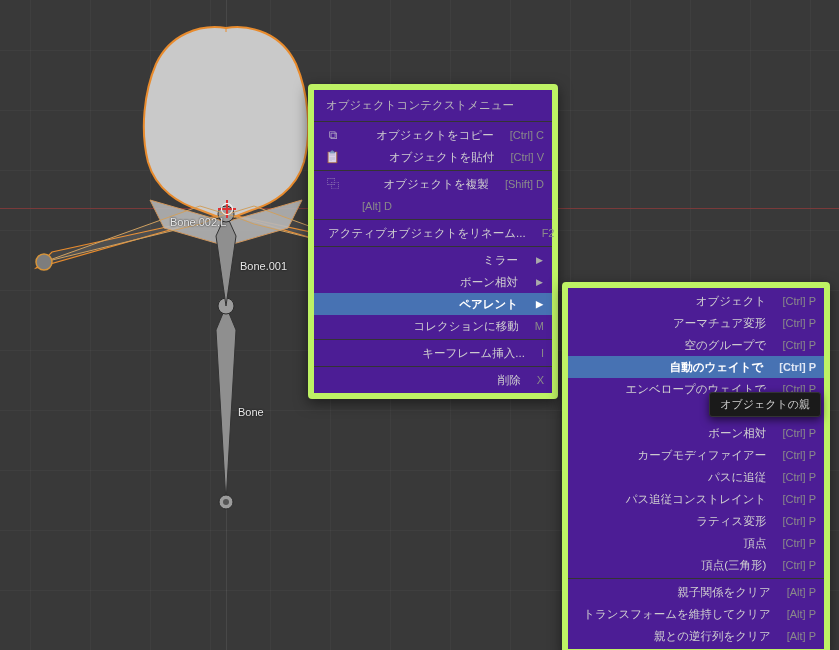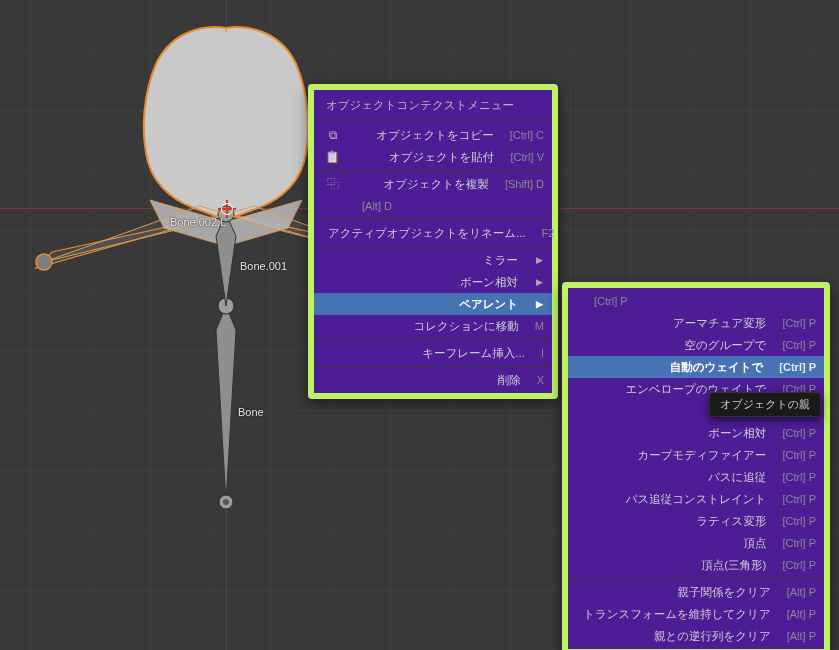--- a/index.html
+++ b/index.html
@@ -270,20 +270,21 @@
 
   <div class="menu-item">
     <span class="icon"></span>
     <span class="label">削除</span>
     <span class="sc">X</span>
   </div>
 </div>
 
 <div class="menu" style="left:562px; top:282px; width:268px;">
   <div class="menu-item">
+    <span class="label">オブジェクト</span>
     <span class="sc">[Ctrl] P</span>
   </div>
   <div class="menu-item">
     <span class="label">アーマチュア変形</span>
     <span class="sc">[Ctrl] P</span>
   </div>
   <div class="menu-item">
     <span class="label" style="padding-left:14px">空のグループで</span>
     <span class="sc">[Ctrl] P</span>
   </div>

